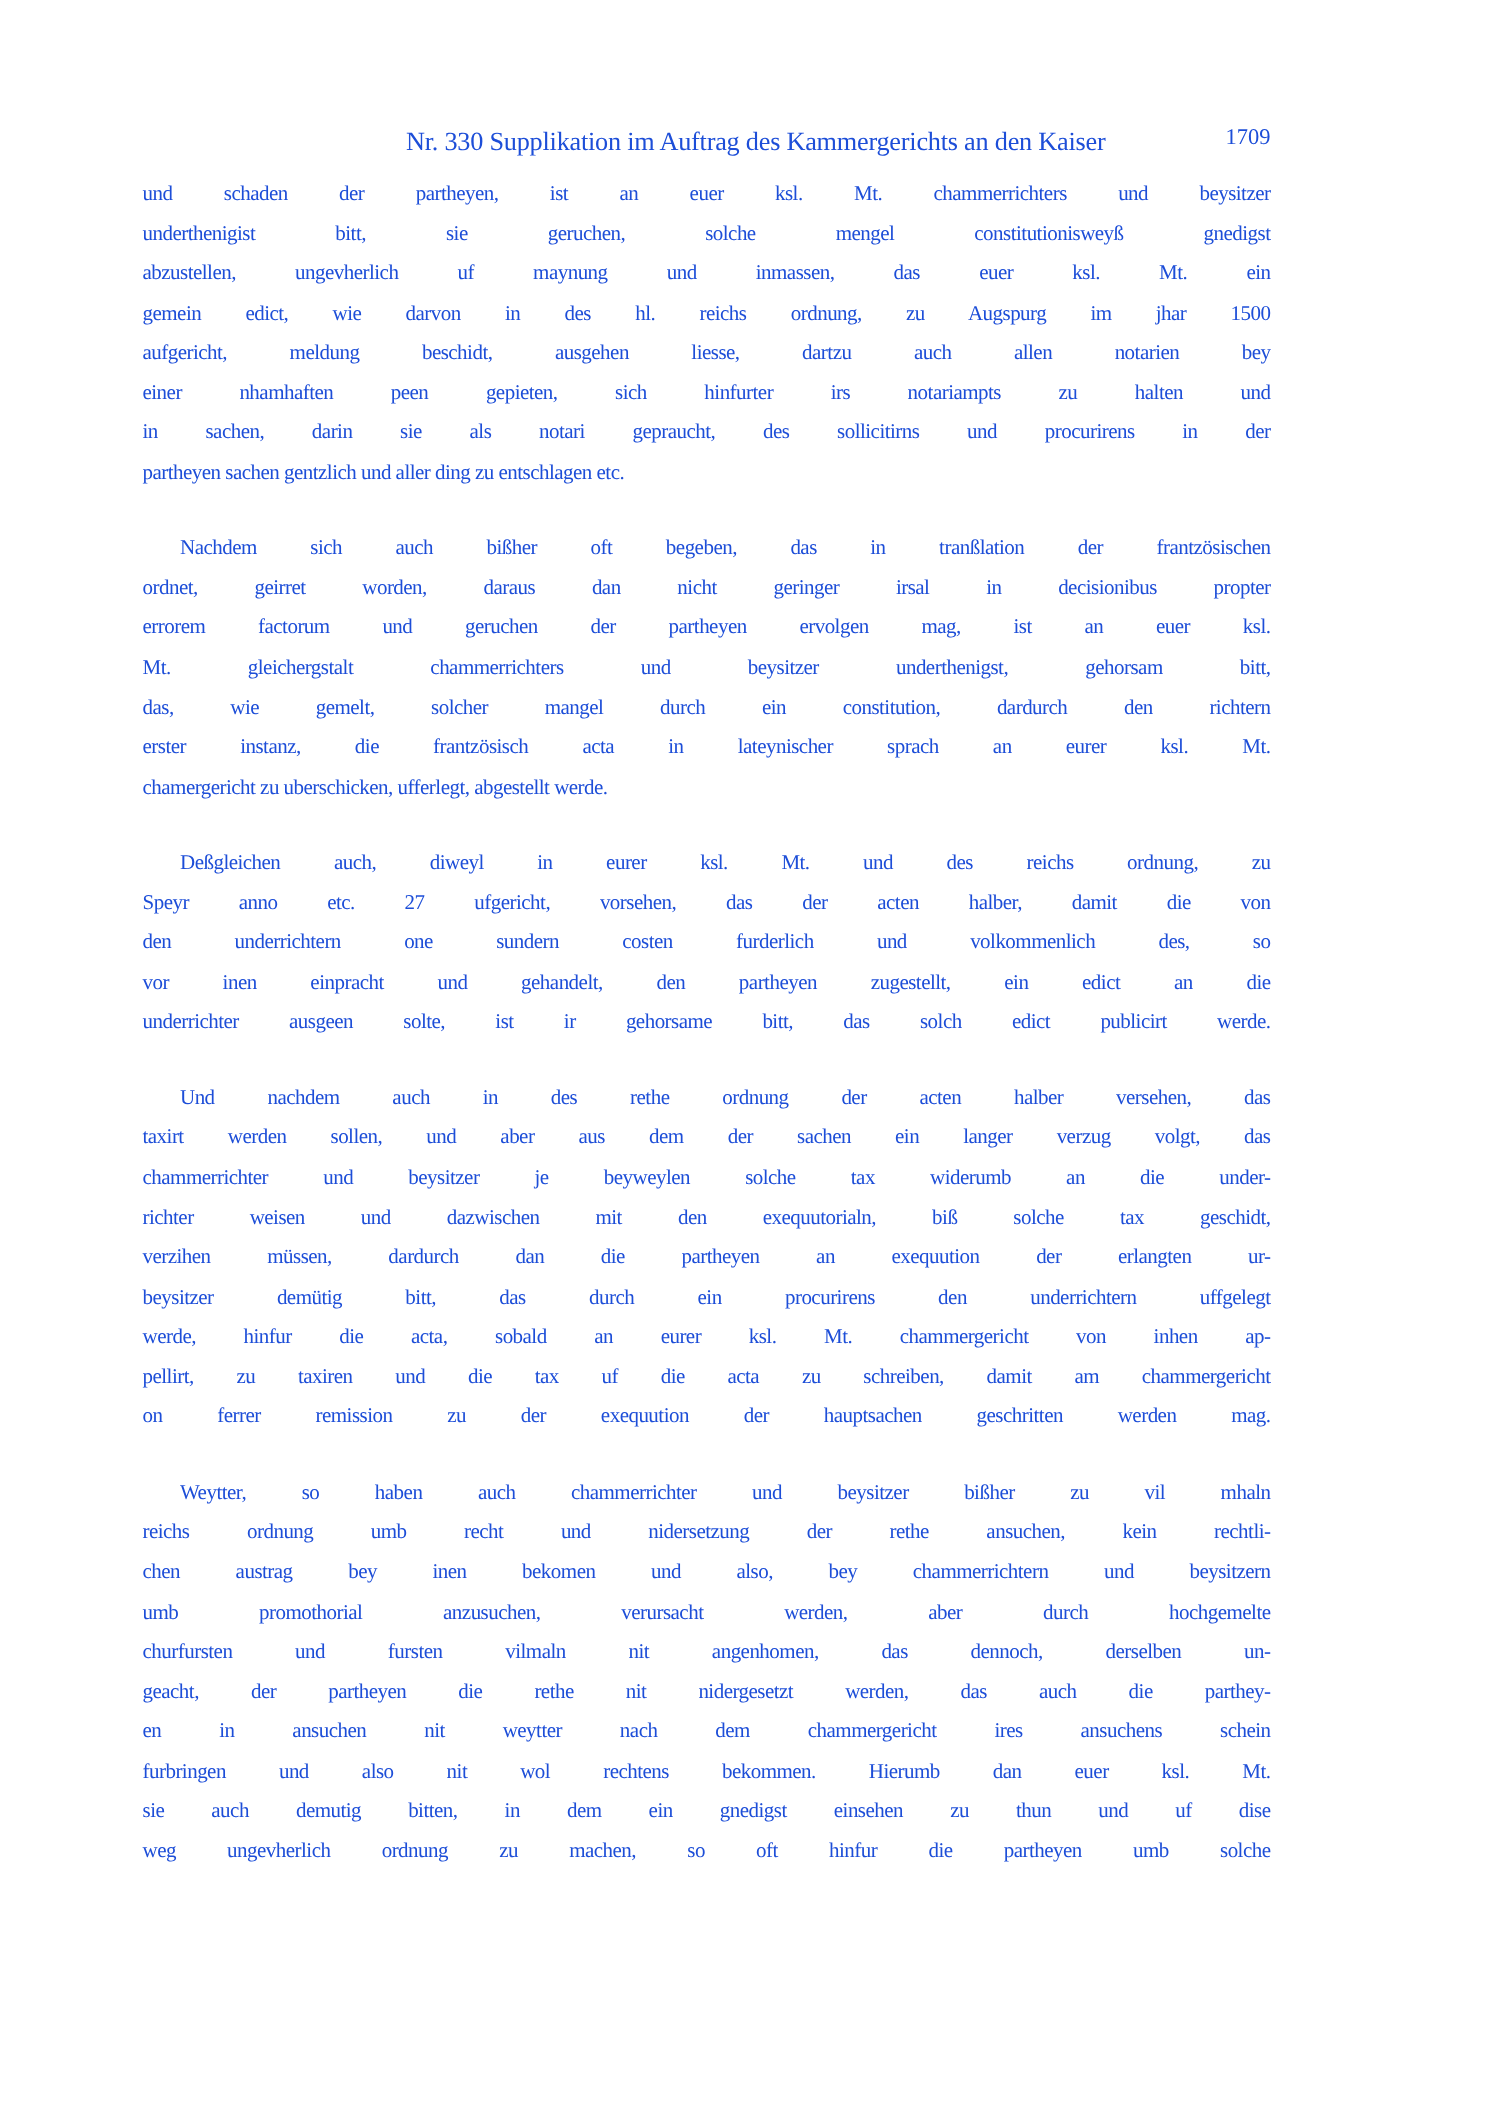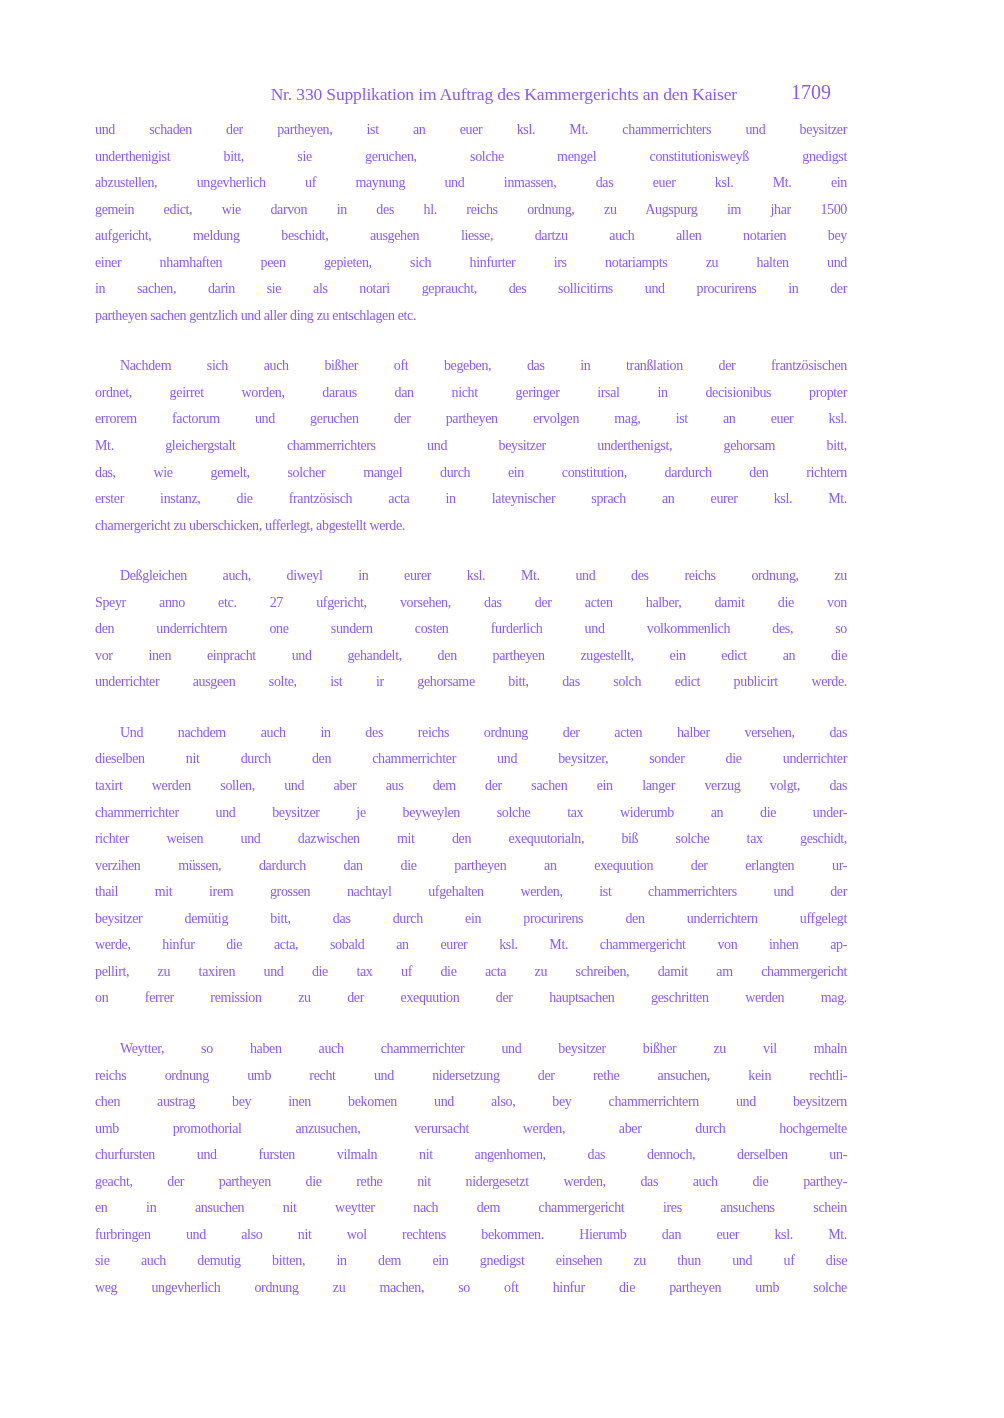--- a/index.html
+++ b/index.html
@@ -1,30 +1,30 @@
 <!DOCTYPE html>
 <html><head>
 <meta charset="utf-8">
 <style>
   html, body { margin: 0; padding: 0; background: #ffffff; }
   body { width: 1004px; height: 1418px; position: relative; overflow: hidden; }
   .page {
     position: absolute; left: 95px; top: 78px; width: 752px;
     font-family: "Liberation Serif", "DejaVu Serif", serif;
-    color: #8b5cf6;
+    color: #1d4ed8;
   }
   .running-head {
     position: relative; height: 32px;
     font-size: 17.5px; line-height: 32px;
   }
   .running-title {
     position: absolute; right: 110px; top: 0; letter-spacing: -0.15px;
   }
   .page-number {
-    position: absolute; right: 16px; top: -2px; font-size: 20px;
+    position: absolute; right: 0; top: -2px; font-size: 15px;
   }
   .body-text { margin-top: 7px; }
   .line {
     display: block; font-size: 14px; line-height: 26.55px; height: 26.55px;
     white-space: nowrap; text-align: justify; text-align-last: justify;
     letter-spacing: -0.35px;
   }
   .line.last { text-align-last: left; }
   .line.indent { padding-left: 25px; margin-top: 24px; }
 </style>
@@ -50,27 +50,25 @@
       <span class="line">errorem factorum und geruchen der partheyen ervolgen mag, ist an euer ksl.</span>
       <span class="line">Mt. gleichergstalt chammerrichters und beysitzer underthenigst, gehorsam bitt,</span>
       <span class="line">das, wie gemelt, solcher mangel durch ein constitution, dardurch den richtern</span>
       <span class="line">erster instanz, die frantzösisch acta in lateynischer sprach an eurer ksl. Mt.</span>
       <span class="line last">chamergericht zu uberschicken, ufferlegt, abgestellt werde.</span>
       <span class="line indent">Deßgleichen auch, diweyl in eurer ksl. Mt. und des reichs ordnung, zu</span>
       <span class="line">Speyr anno etc. 27 ufgericht, vorsehen, das der acten halber, damit die von</span>
       <span class="line">den underrichtern one sundern costen furderlich und volkommenlich des, so</span>
       <span class="line">vor inen einpracht und gehandelt, den partheyen zugestellt, ein edict an die</span>
       <span class="line">underrichter ausgeen solte, ist ir gehorsame bitt, das solch edict publicirt werde.</span>
-      <span class="line indent">Und nachdem auch in des reichs ordnung der acten halber versehen, das</span>
-      <span class="line">dieselben nit durch den chammerrichter und beysitzer, sonder die underrichter</span>
+      <span class="line indent">Und nachdem auch in des rethe ordnung der acten halber versehen, das</span>
       <span class="line">taxirt werden sollen, und aber aus dem der sachen ein langer verzug volgt, das</span>
       <span class="line">chammerrichter und beysitzer je beyweylen solche tax widerumb an die under-</span>
       <span class="line">richter weisen und dazwischen mit den exequutorialn, biß solche tax geschidt,</span>
       <span class="line">verzihen müssen, dardurch dan die partheyen an exequution der erlangten ur-</span>
-      <span class="line">thail mit irem grossen nachtayl ufgehalten werden, ist chammerrichters und der</span>
       <span class="line">beysitzer demütig bitt, das durch ein procurirens den underrichtern uffgelegt</span>
       <span class="line">werde, hinfur die acta, sobald an eurer ksl. Mt. chammergericht von inhen ap-</span>
       <span class="line">pellirt, zu taxiren und die tax uf die acta zu schreiben, damit am chammergericht</span>
       <span class="line">on ferrer remission zu der exequution der hauptsachen geschritten werden mag.</span>
       <span class="line indent">Weytter, so haben auch chammerrichter und beysitzer bißher zu vil mhaln</span>
       <span class="line">reichs ordnung umb recht und nidersetzung der rethe ansuchen, kein rechtli-</span>
       <span class="line">chen austrag bey inen bekomen und also, bey chammerrichtern und beysitzern</span>
       <span class="line">umb promothorial anzusuchen, verursacht werden, aber durch hochgemelte</span>
       <span class="line">churfursten und fursten vilmaln nit angenhomen, das dennoch, derselben un-</span>
       <span class="line">geacht, der partheyen die rethe nit nidergesetzt werden, das auch die parthey-</span>

